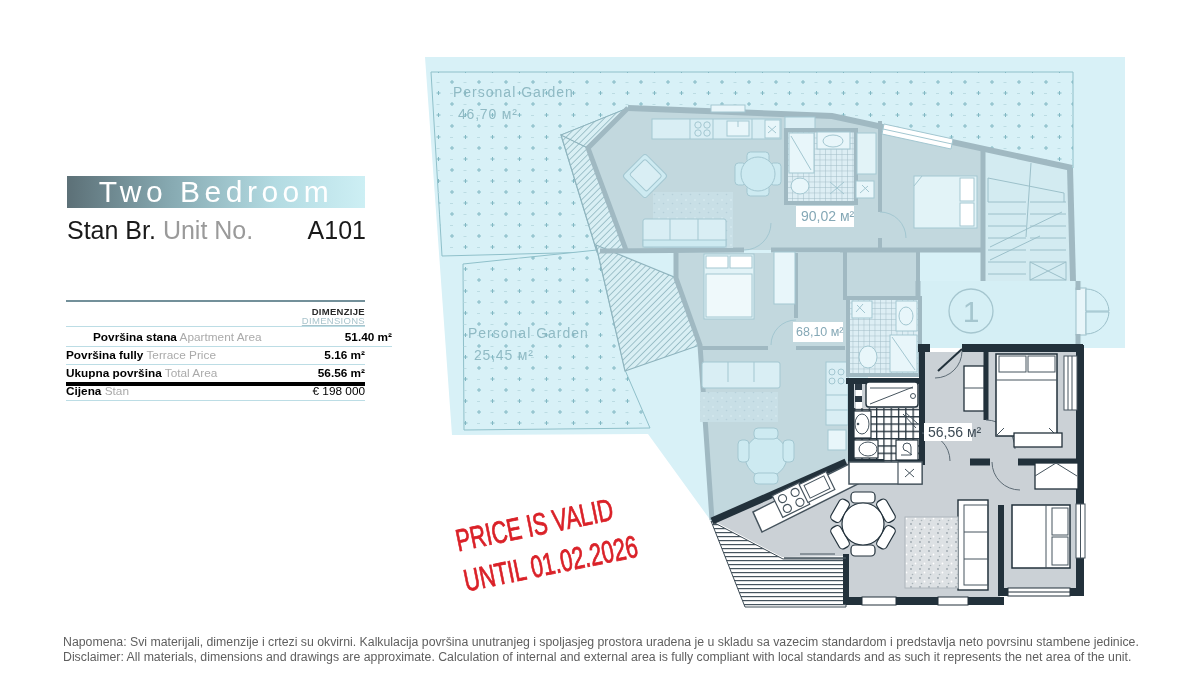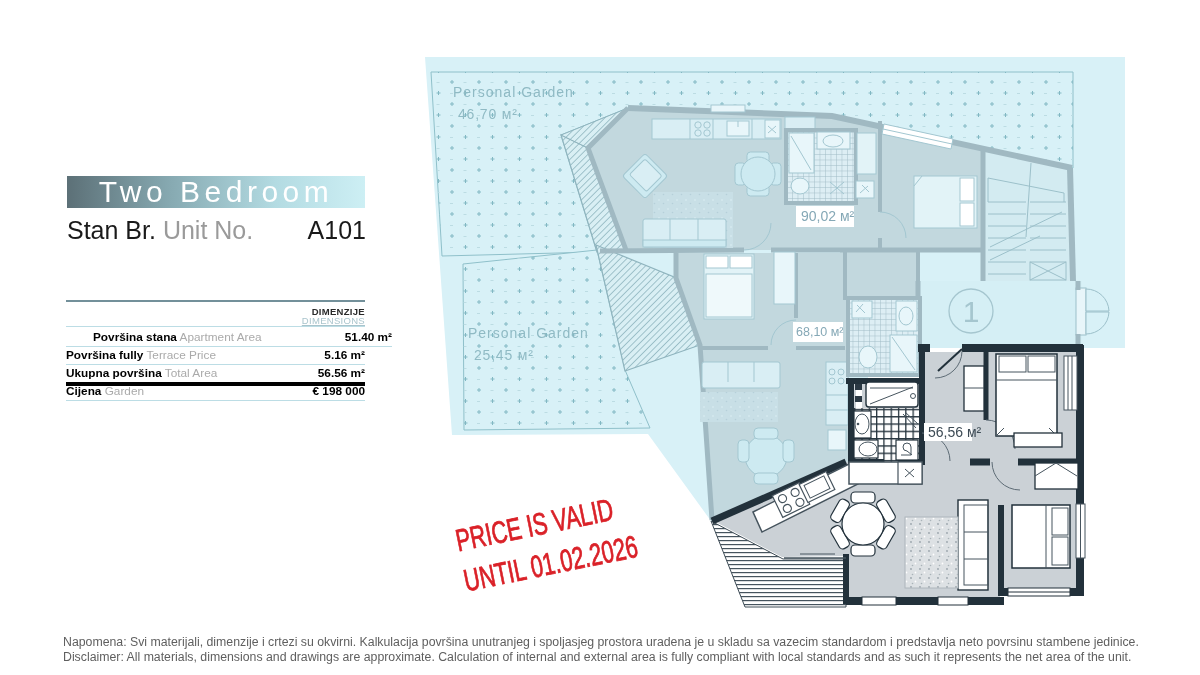--- a/index.html
+++ b/index.html
@@ -422,17 +422,17 @@
 <div class="abs" style="left:66px;top:315px;width:299px;text-align:right;font-size:9.5px;color:#a9c4cc;letter-spacing:0.3px;text-decoration:underline;">DIMENSIONS</div>
 
 <div class="abs" style="left:66px;top:326px;width:299px;border-top:1px solid #bcdde5;"></div>
 
 <div class="abs" style="left:66px;top:329px;width:299px;height:17px;font-size:11.8px;line-height:16.5px;border-bottom:1px solid #bcdde5;padding-left:27px;"><b>Površina stana</b> <span style="color:#aaaaaa;">Apartment Area</span><span style="float:right;font-weight:bold;">51.40 m²</span></div>
 
 <div class="abs" style="left:66px;top:347px;width:299px;height:17px;font-size:11.8px;line-height:16.5px;border-bottom:1px solid #bcdde5;"><b>Površina fully</b> <span style="color:#aaaaaa;">Terrace Price</span><span style="float:right;font-weight:bold;text-align:center;">5.16 m²</span></div>
 
 <div class="abs" style="left:66px;top:365px;width:299px;height:17px;font-size:11.8px;line-height:16.5px;border-bottom:4px solid #000000;"><b>Ukupna površina</b> <span style="color:#aaaaaa;">Total Area</span><span style="float:right;font-weight:bold;">56.56 m²</span></div>
 
-<div class="abs" style="left:66px;top:383px;width:299px;height:17px;font-size:11.8px;line-height:16.5px;border-bottom:1px solid #bcdde5;"><b>Cijena</b> <span style="color:#aaaaaa;">Garden</span><span style="float:right;font-weight:bold;">€ 198 000</span></div>
+<div class="abs" style="left:66px;top:383px;width:299px;height:17px;font-size:11.8px;line-height:16.5px;border-bottom:1px solid #bcdde5;"><b>Cijena</b> <span style="color:#aaaaaa;">Stan</span><span style="float:right;font-weight:normal;">€ 198 000</span></div>
 
 <div class="abs" style="left:452px;top:521px;transform:rotate(-11.5deg) scaleX(0.70);transform-origin:left top;font-size:31px;font-weight:normal;-webkit-text-stroke:0.8px #da2128;color:#da2128;line-height:41px;white-space:nowrap;">PRICE IS VALID<br>UNTIL 01.02.2026</div>
 
 <div class="abs" style="left:63px;top:635px;font-size:12.3px;color:#5f5f5f;line-height:14.5px;">Napomena: Svi materijali, dimenzije i crtezi su okvirni. Kalkulacija površina unutranjeg i spoljasjeg prostora uradena je u skladu sa vazecim standardom i predstavlja neto povrsinu stambene jedinice.<br>Disclaimer: All materials, dimensions and drawings are approximate. Calculation of internal and external area is fully compliant with local standards and as such it represents the net area of the unit.</div>
 
 </body></html>

